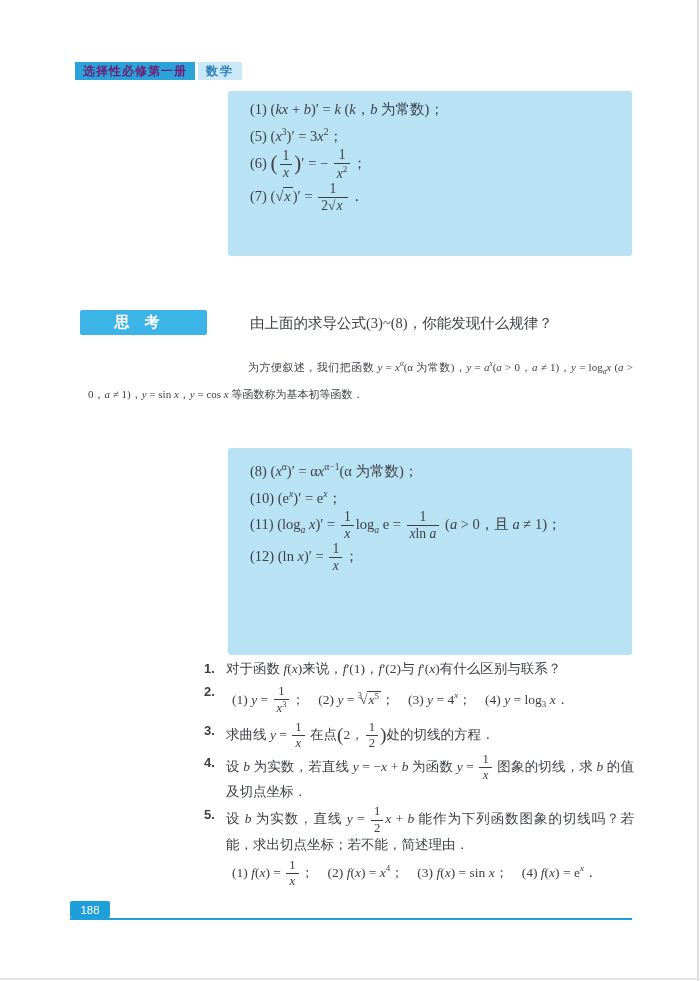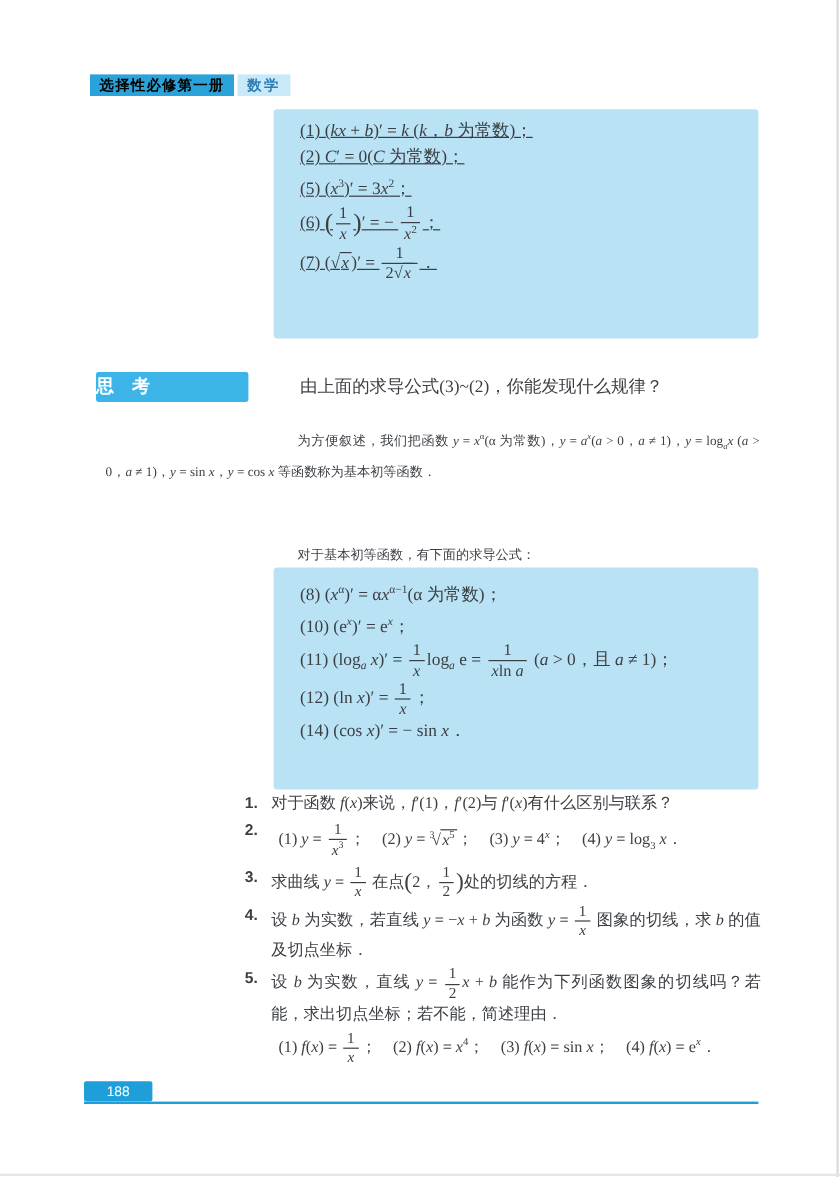--- a/index.html
+++ b/index.html
@@ -4,32 +4,32 @@
 <style>
   html,body{margin:0;padding:0;background:#fafafa;}
   .page{position:relative;width:700px;height:981px;background:#ffffff;
         font-family:"Liberation Serif","DejaVu Serif",serif;color:var(--body-text,#3b3f44);overflow:hidden;}
   .edge-right{position:absolute;top:0;right:1px;width:2px;height:100%;background:#dcdcdc;}
   .edge-bottom{position:absolute;left:0;bottom:1px;width:100%;height:2px;background:#e6e6e6;}
 
   .header{position:absolute;left:75px;top:62px;display:flex;
           font-family:"Liberation Sans","DejaVu Sans",sans-serif;font-size:12px;font-weight:bold;}
   .badge{height:18px;display:flex;align-items:center;padding:0 8px;}
-  .badge-dark{background:var(--badge-bg,#2AA3DA);color:#000000;letter-spacing:1px;}
+  .badge-dark{background:var(--badge-bg,#2AA3DA);color:#701a75;letter-spacing:1px;}
   .badge-light{background:var(--badge2-bg,#C9E9F8);color:var(--badge2-text,#2E7EB5);margin-left:3px;letter-spacing:2px;}
 
   .fbox{position:absolute;left:228px;width:404px;background:var(--box-bg,#B9E2F5);
         border-radius:3px;padding:7px 10px 7px 22px;box-sizing:border-box;font-size:14.5px;}
-  .fbox1{top:91px;height:191px;text-decoration:underline;}
-  .fbox2{top:448px;height:185px;margin-top:25px;}
+  .fbox1{top:91px;height:165px;}
+  .fbox2{top:448px;height:207px;}
   .fline{line-height:21px;margin:1px 0;white-space:nowrap;}
 
   .side-label{position:absolute;left:80px;width:127px;height:25px;background:var(--label-bg,#3CB4E8);
               color:#fff;font-family:Liberation Serif, serif;font-weight:bold;font-size:15px;
-              display:flex;align-items:center;justify-content:flex-start;padding-right:13px;box-sizing:border-box;border-radius:2px;}
+              display:flex;align-items:center;justify-content:center;padding-right:13px;box-sizing:border-box;border-radius:2px;}
   .think-label{top:310px;}
   .practice-label{top:663px;}
   .think-question{position:absolute;left:250px;top:313px;font-size:14.5px;line-height:21px;}
 
   .para{position:absolute;left:88px;width:545px;margin:0;font-size:11px;line-height:22px;text-align:justify;}
   .para1{top:353px;text-indent:160px;}
   .para2{top:415px;text-indent:160px;margin-top:37px;}
 
   .exercises{position:absolute;left:204px;top:659px;width:430px;font-size:13.5px;line-height:20px;}
   .ex{display:flex;margin-bottom:3px;}
@@ -41,57 +41,55 @@
   .fr .n{display:block;padding:0 3px 1px;}
   .fr .d{display:block;border-top:1px solid currentColor;padding:1px 3px 0;}
   .sq{white-space:nowrap;}
   .sqb{border-top:1px solid currentColor;padding:0 2px 0 1px;}
   .idx{font-size:0.62em;vertical-align:0.68em;margin-right:-2px;}
   .bp{font-size:1.45em;vertical-align:-0.12em;font-weight:normal;}
   sup{font-size:0.66em;}
   sub{font-size:0.66em;}
   i{font-style:italic;}
 
-  .page-num{position:absolute;left:70px;top:901px;width:57px;height:17px;background:var(--footer-accent,#1E9FD9);
+  .page-num{position:absolute;left:70px;top:901px;width:40px;height:17px;background:var(--footer-accent,#1E9FD9);
             color:#fff;font-family:"Liberation Sans","DejaVu Sans",sans-serif;font-size:11.5px;
             display:flex;align-items:center;justify-content:center;border-radius:2px;}
   .footer-rule{position:absolute;left:70px;top:918px;width:562px;height:2px;background:var(--footer-accent,#1E9FD9);}
 </style>
 </head>
 <body>
 
 <div class="page">
 
   <div class="header">
     <span class="badge badge-dark">选择性必修第一册</span>
     <span class="badge badge-light">数学</span>
   </div>
 
   <div class="fbox fbox1">
     <div class="fline">(1) (<i>kx</i> + <i>b</i>)′ = <i>k</i> (<i>k</i>，<i>b</i> 为常数)；</div>
-    <div class="fline">(2) <i>C</i>′ = 0(<i>C</i> 为常数)；</div>
     <div class="fline">(5) (<i>x</i><sup>3</sup>)′ = 3<i>x</i><sup>2</sup>；</div>
     <div class="fline">(6) <span class="bp">(</span><span class="fr"><span class="n">1</span><span class="d"><i>x</i></span></span><span class="bp">)</span>′ = − <span class="fr"><span class="n">1</span><span class="d"><i>x</i><sup>2</sup></span></span>；</div>
     <div class="fline">(7) (<span class="sq">√<span class="sqb"><i>x</i></span></span>)′ = <span class="fr"><span class="n">1</span><span class="d">2<span class="sq">√<span class="sqb"><i>x</i></span></span></span></span>．</div>
   </div>
 
   <div class="side-label think-label">
     <span>思　考</span>
   </div>
-  <div class="think-question">由上面的求导公式(3)~(2)，你能发现什么规律？</div>
+  <div class="think-question">由上面的求导公式(3)~(8)，你能发现什么规律？</div>
 
   <p class="para para1">为方便叙述，我们把函数 <i>y</i> = <i>x</i><sup>α</sup>(α 为常数)，<i>y</i> = <i>a</i><sup><i>x</i></sup>(<i>a</i> &gt; 0，<i>a</i> ≠ 1)，<i>y</i> = log<sub><i>a</i></sub><i>x</i> (<i>a</i> &gt; 0，<i>a</i> ≠ 1)，<i>y</i> = sin <i>x</i>，<i>y</i> = cos <i>x</i> 等函数称为基本初等函数．</p>
   <p class="para para2">对于基本初等函数，有下面的求导公式：</p>
 
   <div class="fbox fbox2">
     <div class="fline">(8) (<i>x</i><sup>α</sup>)′ = α<i>x</i><sup>α−1</sup>(α 为常数)；</div>
     <div class="fline">(10) (e<sup><i>x</i></sup>)′ = e<sup><i>x</i></sup>；</div>
     <div class="fline">(11) (log<sub><i>a</i></sub> <i>x</i>)′ = <span class="fr"><span class="n">1</span><span class="d"><i>x</i></span></span>log<sub><i>a</i></sub> e = <span class="fr"><span class="n">1</span><span class="d"><i>x</i>ln <i>a</i></span></span> (<i>a</i> &gt; 0，且 <i>a</i> ≠ 1)；</div>
     <div class="fline">(12) (ln <i>x</i>)′ = <span class="fr"><span class="n">1</span><span class="d"><i>x</i></span></span>；</div>
-    <div class="fline">(14) (cos <i>x</i>)′ = − sin <i>x</i>．</div>
   </div>
 
 
   <div class="exercises">
     <div class="ex">
       <span class="exnum">1.</span>
       <div class="extext">对于函数 <i>f</i>(<i>x</i>)来说，<i>f</i>′(1)，<i>f</i>′(2)与 <i>f</i>′(<i>x</i>)有什么区别与联系？</div>
     </div>
     <div class="ex">
       <span class="exnum">2.</span>

